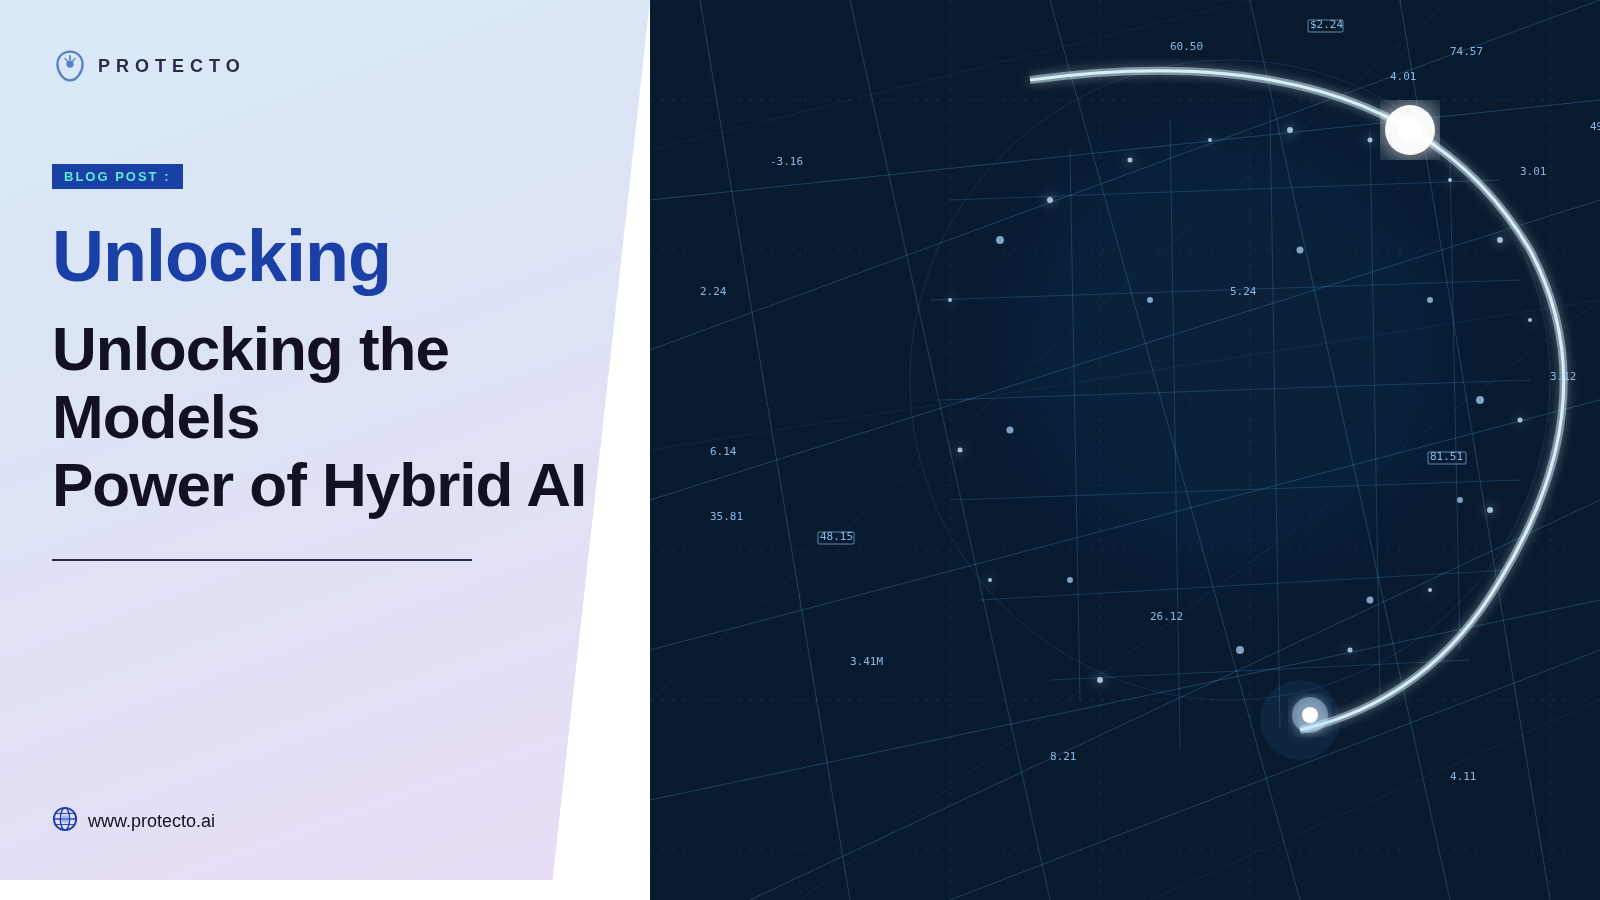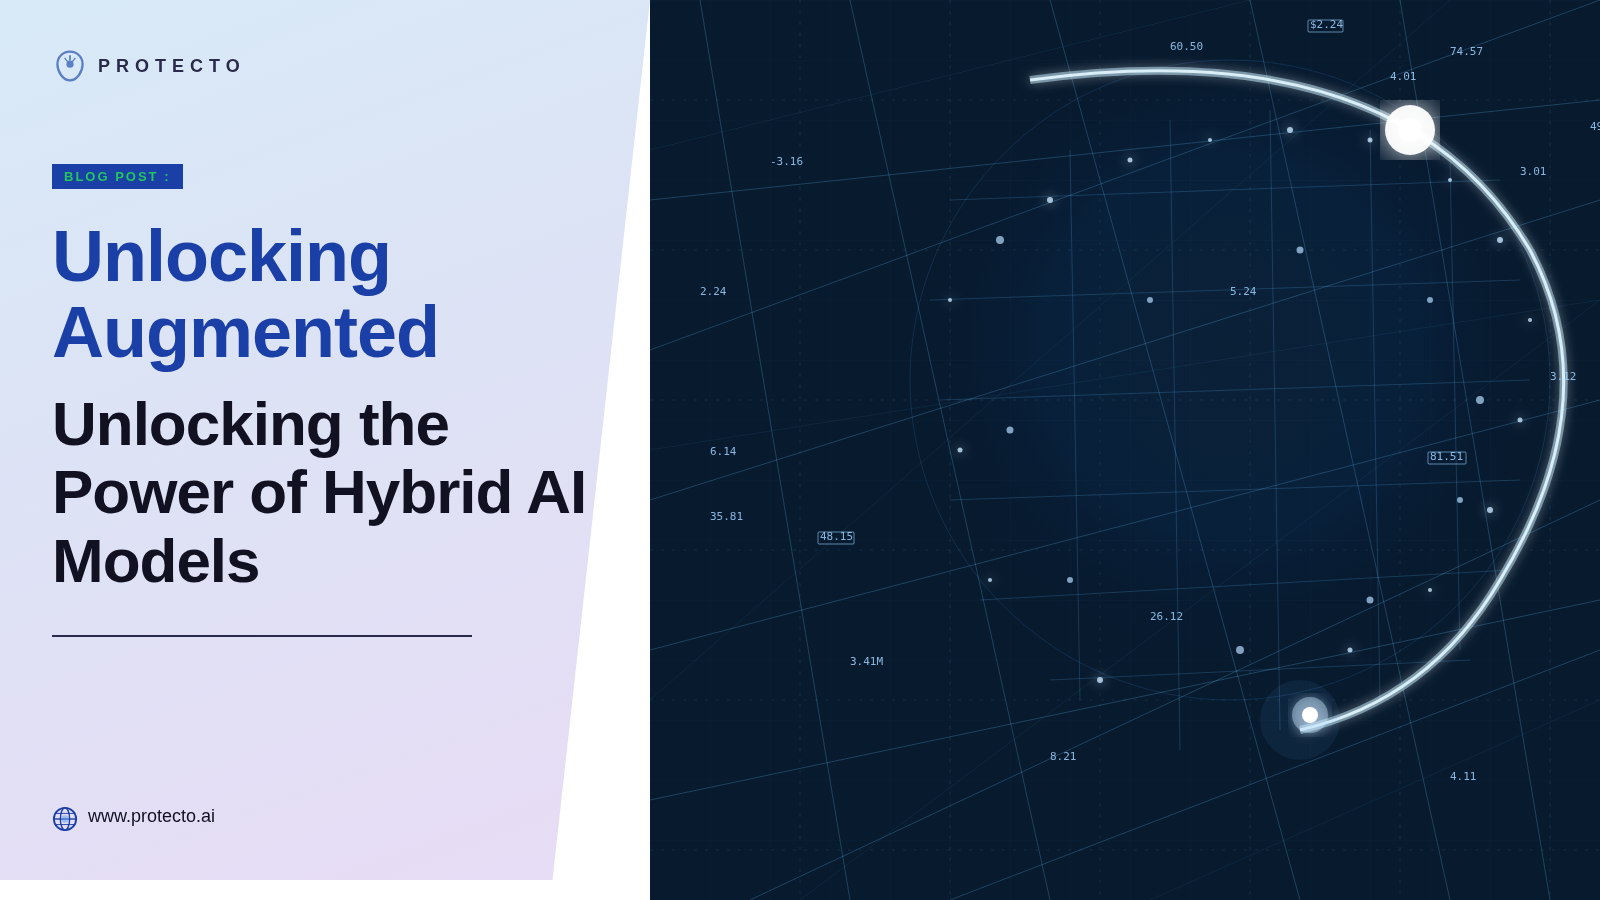--- a/index.html
+++ b/index.html
@@ -66,21 +66,21 @@
       font-size: 18px;
       font-weight: 600;
       letter-spacing: 6px;
       color: #2a2a4a;
     }
 
     
     .blog-label {
       display: inline-block;
       background: #1a3fa6;
-      color: #22c55e;
+      color: #5eead4;
       font-size: 13px;
       font-weight: 800;
       letter-spacing: 2px;
       padding: 5px 12px;
       margin-bottom: 30px;
       text-transform: uppercase;
       width: fit-content;
     }
 
     
@@ -106,21 +106,21 @@
       width: 420px;
       height: 2px;
       background: #2a2a4a;
       margin-top: 40px;
       margin-bottom: 36px;
     }
 
     
     .website-area {
       display: flex;
-      align-items: flex-start;
+      align-items: flex-end;
       gap: 10px;
       margin-top: auto;
     }
 
     .globe-icon {
       width: 26px;
       height: 26px;
     }
 
     .website-text {
@@ -144,26 +144,25 @@
         <path d="M14 11 L18 16" stroke="#5a7fc4" stroke-width="1.5"></path>
         <path d="M26 11 L22 16" stroke="#5a7fc4" stroke-width="1.5"></path>
       </svg>
       <span class="logo-text">PROTECTO</span>
     </div>
 
     <div class="blog-label">BLOG POST :</div>
 
     <div class="title-blue">
       <div>Unlocking</div>
-      <div>Augmented</div>
     </div>
     <div class="title-black">
       <div>Unlocking the</div>
+      <div>Models</div>
       <div>Power of Hybrid AI</div>
-      <div>Models</div>
     </div>
 
     <div class="divider"></div>
 
     <div class="website-area">
       <svg class="globe-icon" viewBox="0 0 28 28" fill="none">
         <circle cx="14" cy="14" r="12" stroke="#1a3fa6" stroke-width="2"></circle>
         <ellipse cx="14" cy="14" rx="5" ry="12" stroke="#1a3fa6" stroke-width="1.5"></ellipse>
         <line x1="2" y1="14" x2="26" y2="14" stroke="#1a3fa6" stroke-width="1.5"></line>
         <line x1="4" y1="8" x2="24" y2="8" stroke="#1a3fa6" stroke-width="1"></line>

